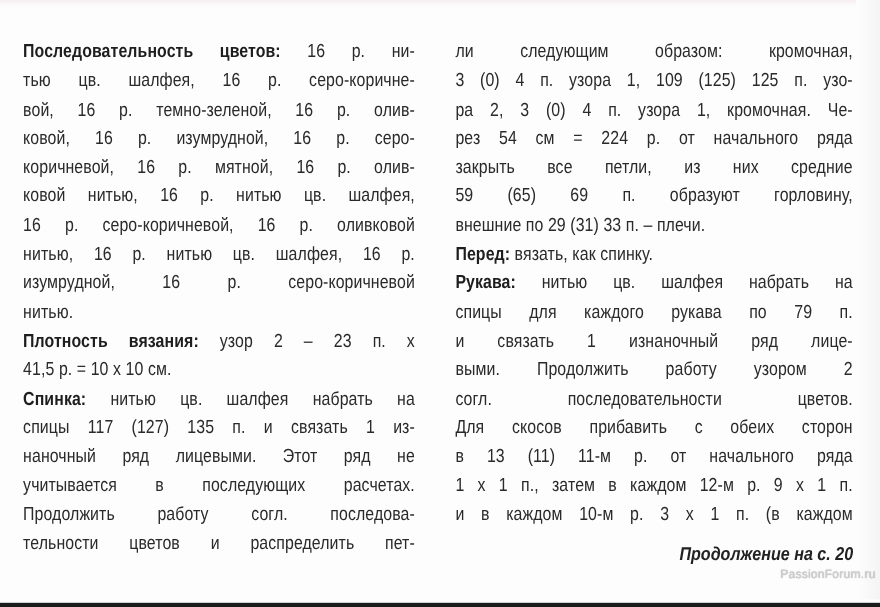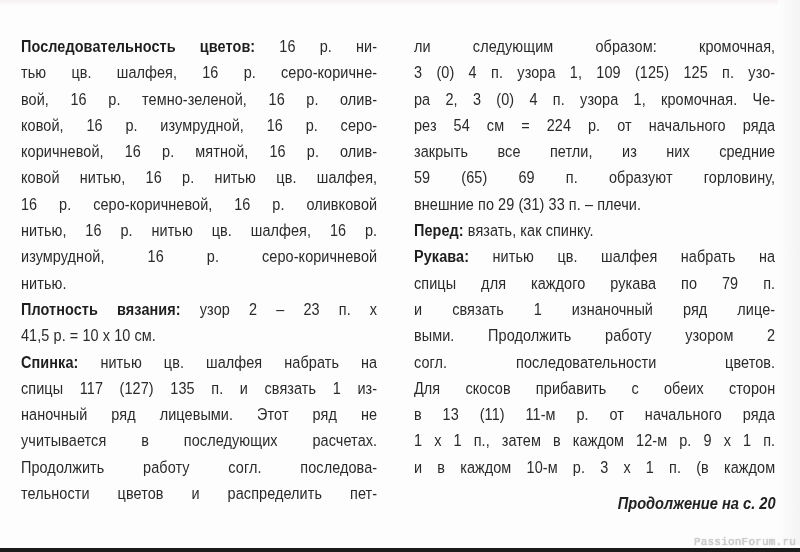--- a/index.html
+++ b/index.html
@@ -30,25 +30,24 @@
     .line { display: block; white-space: nowrap; text-align: justify; text-align-last: justify; height: 26.3px; }
     .line.last { text-align-last: left; }
     .b { font-weight: bold; color: #1e1e1e; }
     .continue {
       position: absolute; top: 494px; right: 24px;
       font-size: 17px; font-weight: bold; font-style: italic;
       transform: scaleX(0.86); transform-origin: 100% 0;
       color: #222;
     }
     .watermark {
-      position: absolute; right: 4px; top: 536px;
+      position: absolute; right: 4px; top: 516px;
       font-size: 11px; color: #d0d0d0;
       letter-spacing: 0.2px;
       text-shadow: 0 0 1px #999;
-      font-family: Liberation Mono, monospace;
     }
     .bottom-bar {
       position: absolute; left: 0; bottom: 0; width: 800px; height: 4px;
       background: #1b1b1b;
     }
   </style>
 </head>
 <body>
 
 <div class="top-strip"></div>

